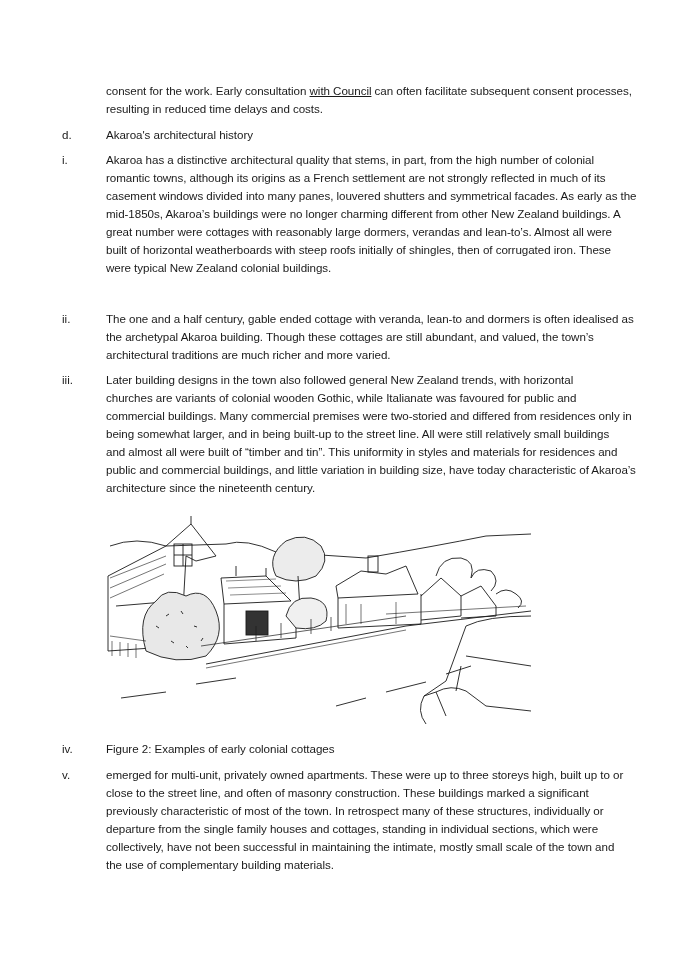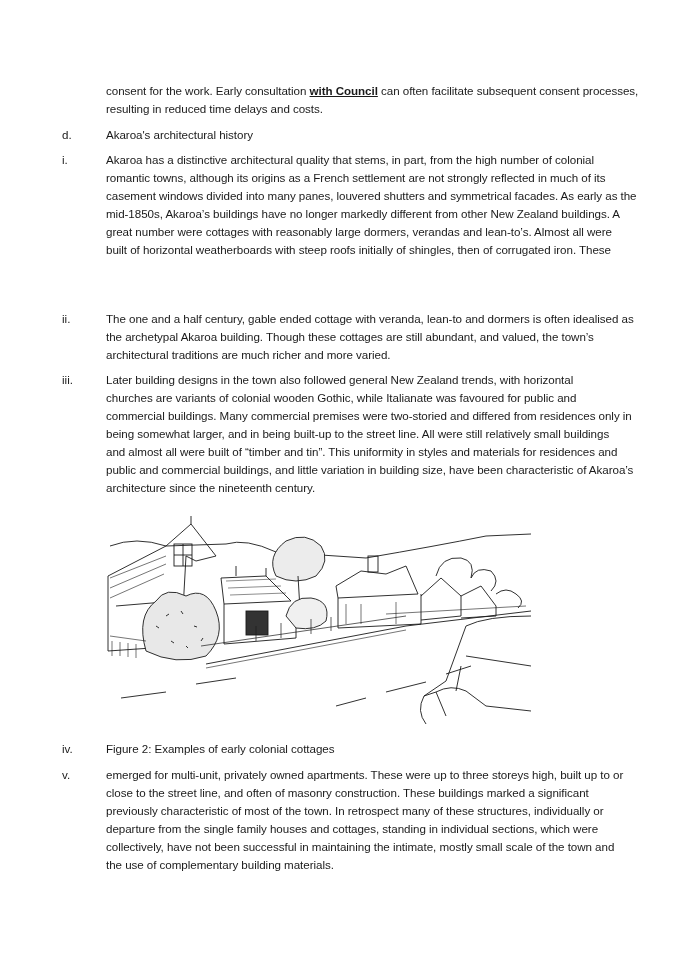--- a/index.html
+++ b/index.html
@@ -5,21 +5,21 @@
     html, body { margin: 0; padding: 0; background: #ffffff; }
     body {
       width: 675px; height: 955px; position: relative; overflow: hidden;
       font-family: "Liberation Sans", sans-serif; color: #1a1a1a;
     }
     .page { position: absolute; left: 0; top: 0; width: 675px; height: 955px; }
     .para { position: absolute; left: 62px; width: 590px; }
     .label { position: absolute; left: 0; top: 0; width: 40px; font-size: 11.6px; line-height: 18px; }
     .body { position: absolute; left: 44px; top: 0; width: 560px; }
     .line { display: block; font-size: 11.6px; line-height: 18px; white-space: nowrap; letter-spacing: -0.05px; }
-    .bold-link { font-weight: bold; text-decoration: underline; color: #1a1a1a; }
+    .bold-link { font-weight: normal; text-decoration: underline; color: #1a1a1a; }
     .figure { position: absolute; left: 106px; top: 516px; width: 426px; height: 208px; }
     .figure svg { width: 100%; height: 100%; display: block; }
   </style>
 </head>
 <body>
 
 <div class="page">
 
   <div class="para" style="top:82px;">
     <div class="body">
@@ -34,44 +34,45 @@
       <span class="line">Akaroa's architectural history</span>
     </div>
   </div>
 
   <div class="para" style="top:151px;">
     <div class="label">i.</div>
     <div class="body">
       <span class="line">Akaroa has a distinctive architectural quality that stems, in part, from the high number of colonial</span>
       <span class="line">romantic towns, although its origins as a French settlement are not strongly reflected in much of its</span>
       <span class="line">casement windows divided into many panes, louvered shutters and symmetrical facades. As early as the</span>
-      <span class="line">mid-1850s, Akaroa’s buildings have no longer markedly different from other New Zealand buildings. A</span>
+      <span class="line">mid-1850s, Akaroa’s buildings were no longer charming different from other New Zealand buildings. A</span>
       <span class="line">great number were cottages with reasonably large dormers, verandas and lean-to’s. Almost all were</span>
       <span class="line">built of horizontal weatherboards with steep roofs initially of shingles, then of corrugated iron. These</span>
+      <span class="line">were typical New Zealand colonial buildings.</span>
     </div>
   </div>
 
   <div class="para" style="top:310px;">
     <div class="label">ii.</div>
     <div class="body">
       <span class="line">The one and a half century, gable ended cottage with veranda, lean-to and dormers is often idealised as</span>
       <span class="line">the archetypal Akaroa building. Though these cottages are still abundant, and valued, the town’s</span>
       <span class="line">architectural traditions are much richer and more varied.</span>
     </div>
   </div>
 
   <div class="para" style="top:371px;">
     <div class="label">iii.</div>
     <div class="body">
       <span class="line">Later building designs in the town also followed general New Zealand trends, with horizontal</span>
       <span class="line">churches are variants of colonial wooden Gothic, while Italianate was favoured for public and</span>
       <span class="line">commercial buildings. Many commercial premises were two-storied and differed from residences only in</span>
       <span class="line">being somewhat larger, and in being built-up to the street line. All were still relatively small buildings</span>
       <span class="line">and almost all were built of “timber and tin”. This uniformity in styles and materials for residences and</span>
-      <span class="line">public and commercial buildings, and little variation in building size, have been characteristic of Akaroa’s</span>
+      <span class="line">public and commercial buildings, and little variation in building size, have today characteristic of Akaroa’s</span>
       <span class="line">architecture since the nineteenth century.</span>
     </div>
   </div>
 
   <div class="figure">
     <svg viewBox="0 0 426 208" fill="none" stroke="#1a1a1a" stroke-width="0.9">
 
       <path d="M4 30 Q30 20 60 30 L120 28 Q140 22 170 36 L260 42 Q330 30 380 20 L425 18"></path>
 
       <path d="M2 60 L60 30 L85 8 L110 40 L90 45 L80 40 L75 130 L2 135 Z"></path>

